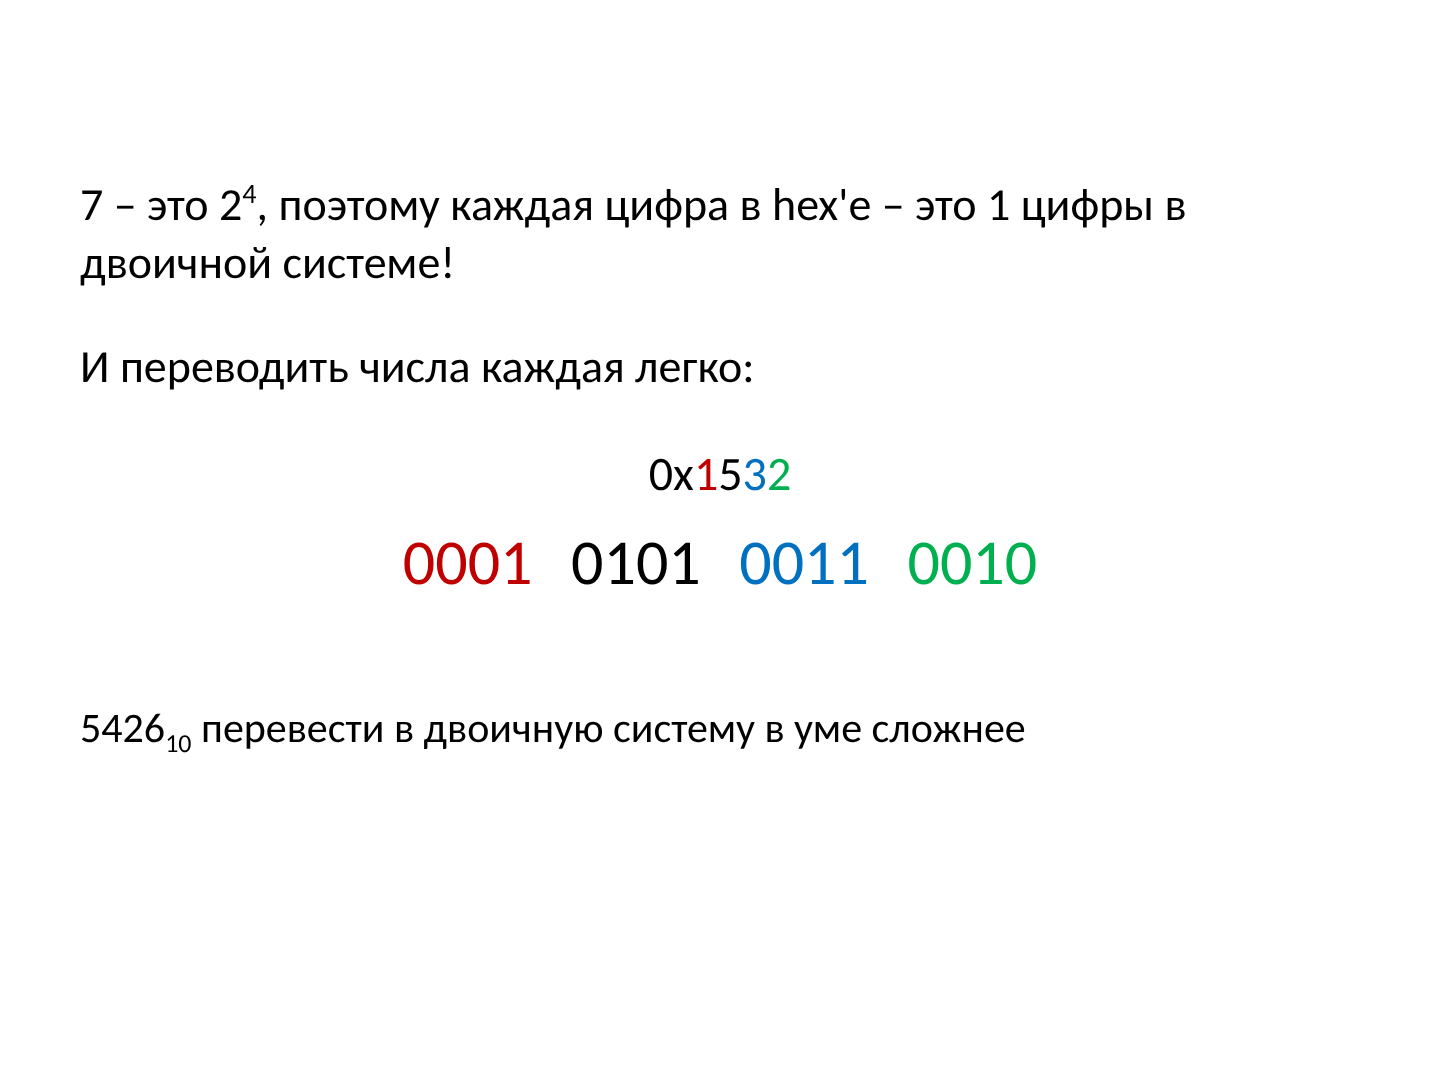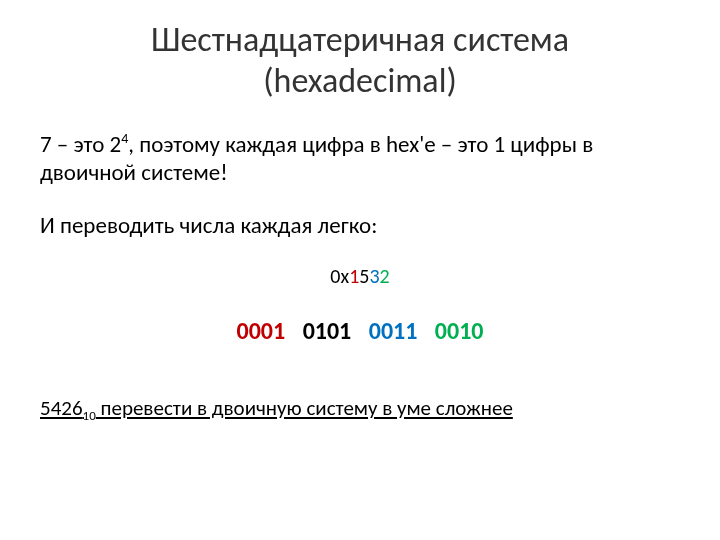--- a/index.html
+++ b/index.html
@@ -21,53 +21,50 @@
       margin-bottom: 28px;
     }
     .body-text {
       font-size: 23px;
       line-height: 1.25;
       margin-bottom: 24px;
     }
     .body-text sup { font-size: 14px; }
     .hex-display {
       text-align: center;
-      font-size: 20px;
-      margin-bottom: 28px;
+      font-size: 24px;
+      margin-bottom: 10px;
     }
     .hex-display .prefix { color: #000; }
     .hex-display .d1 { color: #c00000; }
     .hex-display .d2 { color: #000; }
     .hex-display .d3 { color: #0070c0; }
     .hex-display .d4 { color: #00b050; }
     .bin-display {
       text-align: center;
-      font-size: 24px;
+      font-size: 32px;
       margin-bottom: 50px;
-      font-weight: bold;
     }
     .bin-display .g1 { color: #c00000; }
     .bin-display .g2 { color: #000; }
     .bin-display .g3 { color: #0070c0; }
     .bin-display .g4 { color: #00b050; }
     .bin-display span { margin: 0 6px; }
     .footer-text {
       font-size: 21px;
       line-height: 1.3;
-      text-decoration: underline;
     }
     .footer-text sub { font-size: 13px; }
     sup, sub { line-height: 0; }
   </style>
 </head>
 <body>
 
 <h1 class="title">
-  <span>Шестнадцатеричная система</span><br>
-  <span>(hexadecimal)</span>
+  <br>
 </h1>
 
 <p class="body-text">
   <span>7 – это 2</span><sup>4</sup><span>, поэтому каждая цифра в hex'е – это 1 цифры в двоичной системе!</span>
 </p>
 
 <p class="body-text">И переводить числа каждая легко:</p>
 
 <div class="hex-display">
   <span class="prefix">0x</span><span class="d1">1</span><span class="d2">5</span><span class="d3">3</span><span class="d4">2</span>

